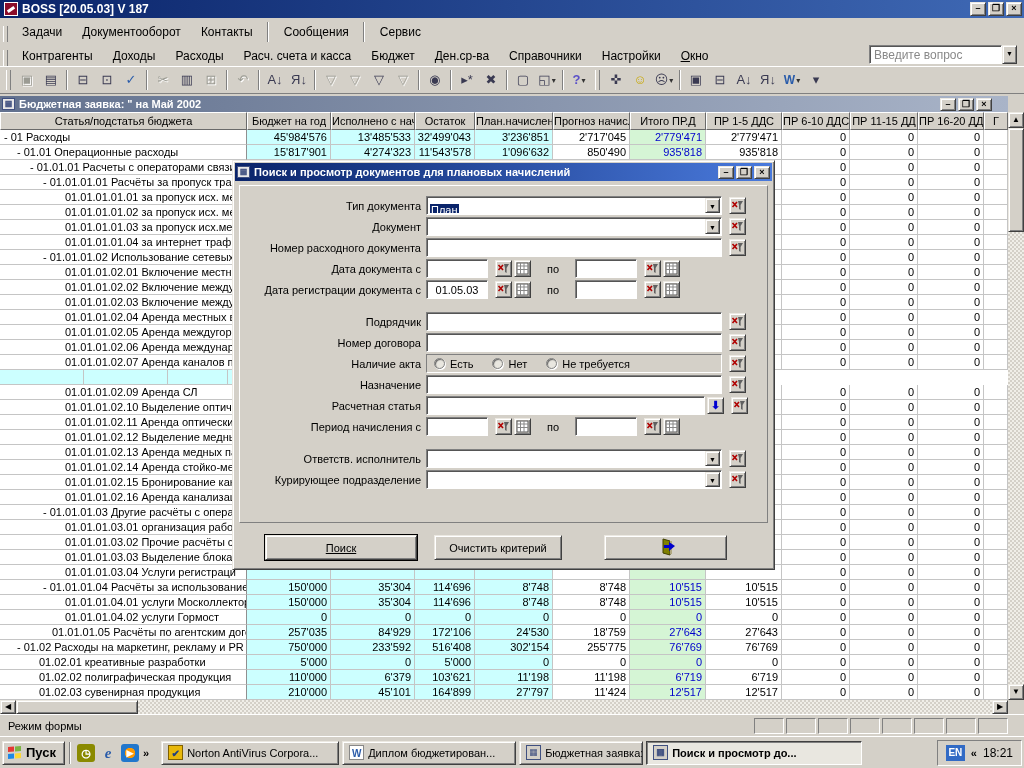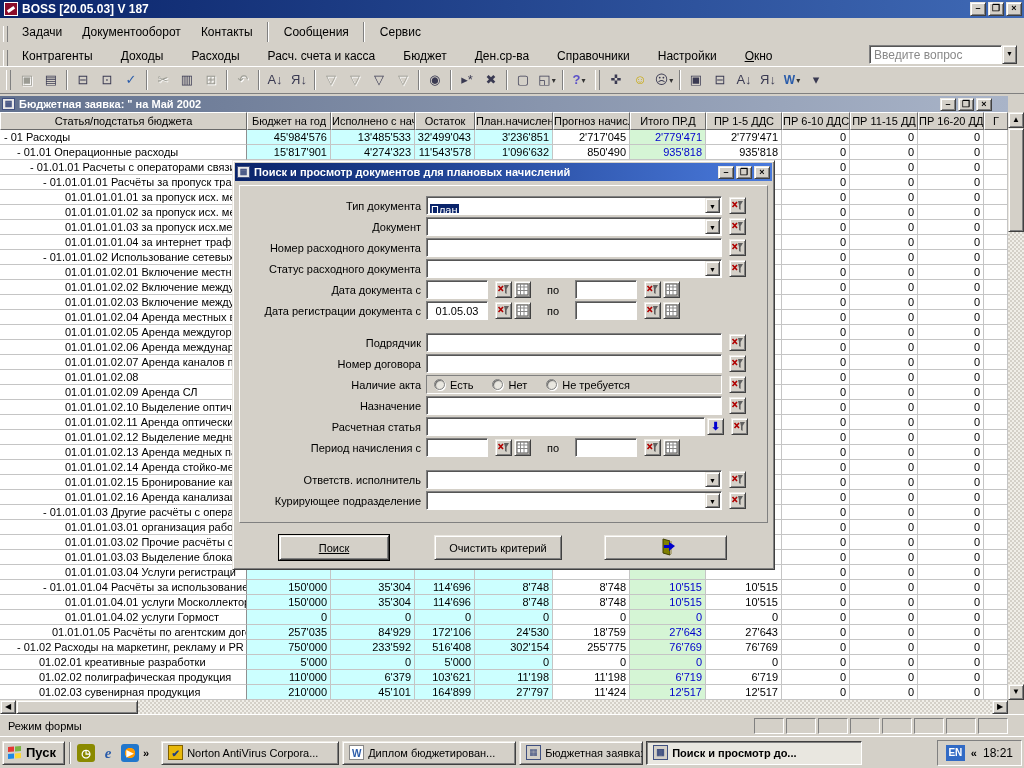--- a/index.html
+++ b/index.html
@@ -138,21 +138,21 @@
     <span id="menu1row" style="display:flex;">
         <span class="mitem">Задачи</span>
         <span class="mitem">Документооборот</span>
         <span class="mitem sepafter">Контакты</span>
         <span class="mitem sepafter">Сообщения</span>
         <span class="mitem">Сервис</span>
       </span>
   </div>
   <div class="menubar abs" style="top:42px;">
     <span class="grip"></span>
-    <span id="menu2row" style="display:flex;gap:8px;">
+    <span id="menu2row" style="display:flex;">
         <span class="mitem">Контрагенты</span>
         <span class="mitem">Доходы</span>
         <span class="mitem">Расходы</span>
         <span class="mitem">Расч. счета и касса</span>
         <span class="mitem">Бюджет</span>
         <span class="mitem">Ден.ср-ва</span>
         <span class="mitem">Справочники</span>
         <span class="mitem">Настройки</span>
         <span class="mitem u">Окно</span>
       </span>
@@ -516,21 +516,20 @@
         <span class="gcell gnum t-cyan" style="width: 78px;"></span>
         <span class="gcell gnum t-plain" style="width: 77px;"></span>
         <span class="gcell gnum t-green" style="width: 76px;"></span>
         <span class="gcell gnum t-plain" style="width: 76px;"></span>
         <span class="gcell gnum t-plain" style="width: 68px;">0</span>
         <span class="gcell gnum t-plain" style="width: 68px;">0</span>
         <span class="gcell gnum t-plain" style="width: 66px;">0</span>
         <span class="gcell gnum t-plain" style="width: 24px;"></span>
       </div>
       <div class="grow">
-        <span class="gcell glabel" style="width: 247px; padding-left: 65px;">01.01.01.02.08</span>
         <span class="gcell gnum t-cyan" style="width: 84px;"></span>
         <span class="gcell gnum t-cyan" style="width: 84px;"></span>
         <span class="gcell gnum t-cyan" style="width: 60px;"></span>
         <span class="gcell gnum t-cyan" style="width: 78px;"></span>
         <span class="gcell gnum t-plain" style="width: 77px;"></span>
         <span class="gcell gnum t-green" style="width: 76px;"></span>
         <span class="gcell gnum t-plain" style="width: 76px;"></span>
         <span class="gcell gnum t-plain" style="width: 68px;">0</span>
         <span class="gcell gnum t-plain" style="width: 68px;">0</span>
         <span class="gcell gnum t-plain" style="width: 66px;">0</span>
@@ -950,35 +949,20 @@
               <input class="tfield s1" style="">
               <span class="xbtn r1">
                 <svg width="13" height="13" viewBox="0 0 13 13">
                   <polygon points="7,2 12,2 9.6,6 9.6,11 8,10 8,6" fill="#606060"></polygon>
                   <path d="M1.5 3 L6 8 M6 3 L1.5 8" stroke="#b00000" stroke-width="1.6"></path>
                 </svg>
               </span>
             </span>
           </div>
           <div class="drow">
-            <span class="dlabel">Статус расходного документа</span>
-            <span class="dctl">
-              <span class="combo s1">
-                <span class="cval"></span>
-                <span class="cabtn r1">▼</span>
-              </span>
-              <span class="xbtn r1">
-                <svg width="13" height="13" viewBox="0 0 13 13">
-                  <polygon points="7,2 12,2 9.6,6 9.6,11 8,10 8,6" fill="#606060"></polygon>
-                  <path d="M1.5 3 L6 8 M6 3 L1.5 8" stroke="#b00000" stroke-width="1.6"></path>
-                </svg>
-              </span>
-            </span>
-          </div>
-          <div class="drow">
             <span class="dlabel">Дата документа  с</span>
             <span class="dctl">
               <input class="dfield s1 c" style="">
               <span class="xbtn r1">
                 <svg width="13" height="13" viewBox="0 0 13 13">
                   <polygon points="7,2 12,2 9.6,6 9.6,11 8,10 8,6" fill="#606060"></polygon>
                   <path d="M1.5 3 L6 8 M6 3 L1.5 8" stroke="#b00000" stroke-width="1.6"></path>
                 </svg>
               </span>
               <span class="xbtn r1" style="margin-left: 2px;">
@@ -1166,21 +1150,21 @@
               <span class="xbtn r1">
                 <svg width="13" height="13" viewBox="0 0 13 13">
                   <polygon points="7,2 12,2 9.6,6 9.6,11 8,10 8,6" fill="#606060"></polygon>
                   <path d="M1.5 3 L6 8 M6 3 L1.5 8" stroke="#b00000" stroke-width="1.6"></path>
                 </svg>
               </span>
             </span>
           </div>
         </div>
       <div class="dbtns">
-        <button class="dbtn r1 defbtn" style="left:44px;width:110px;text-decoration:underline;">Поиск</button>
+        <button class="dbtn r1 defbtn" style="left:30px;width:152px;text-decoration:underline;">Поиск</button>
         <button class="dbtn r1" style="left:199px;width:128px;">Очистить критерий</button>
         <button class="dbtn r1" style="left:369px;width:123px;">
           <svg width="22" height="18" viewBox="0 0 22 18">
             <polygon points="8,1 15,3 15,17 8,15" fill="#808000" stroke="#404000"></polygon>
             <rect x="15" y="3" width="2" height="13" fill="#b0a880"></rect>
             <polygon points="2,8 8,4 8,7 13,7 13,10 8,10 8,13" fill="#0000cc" transform="translate(7,0) scale(-1,1) translate(-15,0)"></polygon>
           </svg>
         </button>
       </div>
     </div>

